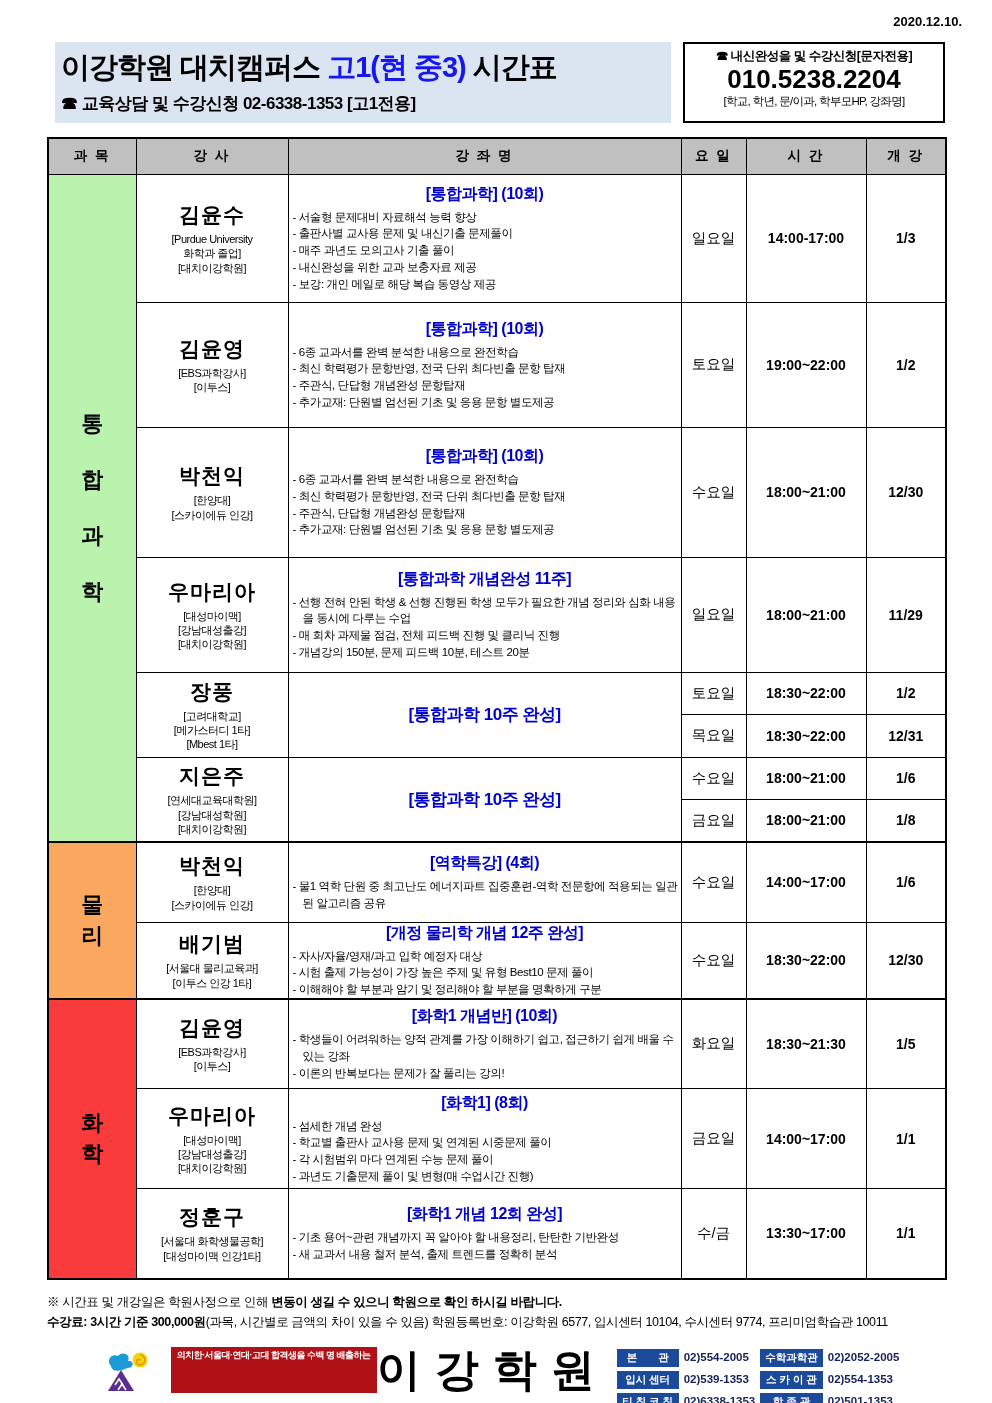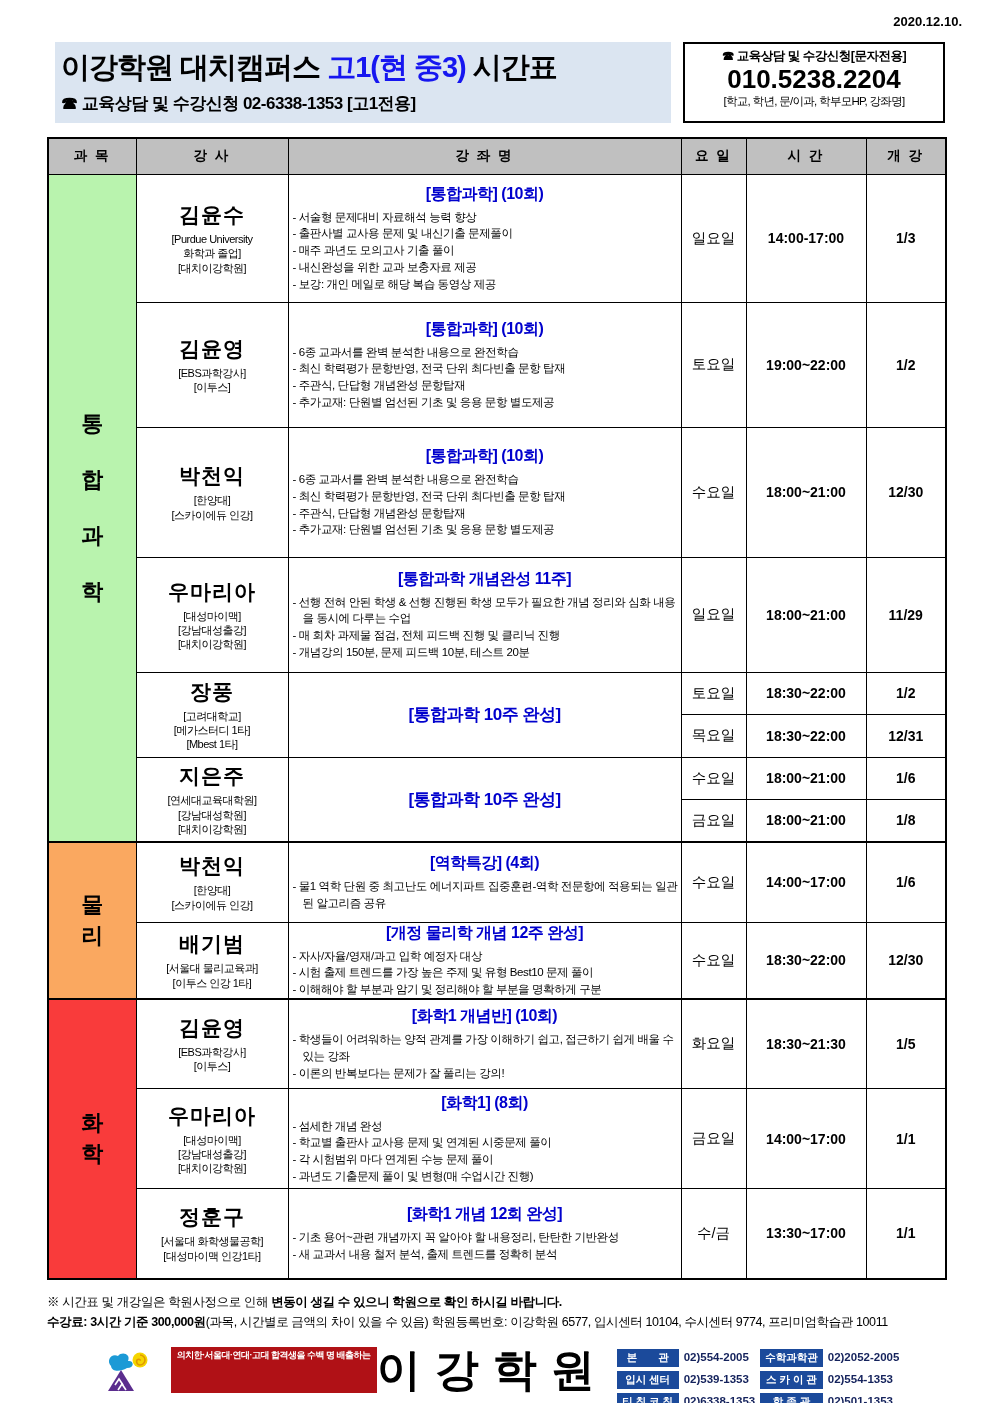--- a/index.html
+++ b/index.html
@@ -80,21 +80,21 @@
 <body>
 
 <div class="date">2020.12.10.</div>
 
 <div class="header-wrap">
   <div class="title-band">
     <div class="main-title"><span>이강학원 대치캠퍼스 </span><span class="blue">고1(현 중3)</span><span> 시간표</span></div>
     <div class="sub-title">☎ 교육상담 및 수강신청 02-6338-1353 [고1전용]</div>
   </div>
   <div class="contact-box">
-    <div class="cb-l1">☎ 교육상담 및 수강신청[문자전용]</div>
+    <div class="cb-l1">☎ 내신완성을 및 수강신청[문자전용]</div>
     <div class="cb-phone">010.5238.2204</div>
     <div class="cb-l2">[학교, 학년, 문/이과, 학부모HP, 강좌명]</div>
   </div>
 </div>
 
 <table class="tt">
   <colgroup>
     <col class="col-subj">
       <col class="col-teach">
       <col class="col-course">
@@ -280,21 +280,21 @@
       <div class="t-name">배기범</div>
       <div class="t-creds">
             <div class="cred">[서울대 물리교육과]</div>
             <div class="cred">[이투스 인강 1타]</div>
           </div>
     </td>
     <td class="course-cell">
       <div class="c-title">[개정 물리학 개념 12주 완성]</div>
       <div>
             <div class="bullet">- 자사/자율/영재/과고 입학 예정자 대상</div>
-            <div class="bullet">- 시험 출제 트렌드를 가장 높은 주제 및 유형 Best10 문제 풀이</div>
+            <div class="bullet">- 시험 출제 가능성이 가장 높은 주제 및 유형 Best10 문제 풀이</div>
             <div class="bullet">- 이해해야 할 부분과 암기 및 정리해야 할 부분을 명확하게 구분</div>
           </div>
     </td>
     <td class="day-cell">수요일</td>
     <td class="time-cell">18:30~22:00</td>
     <td class="start-cell">12/30</td>
   </tr>
 
   <tr class="h90 thick-top">
     <td class="subject-cell bg-red" rowspan="3">

